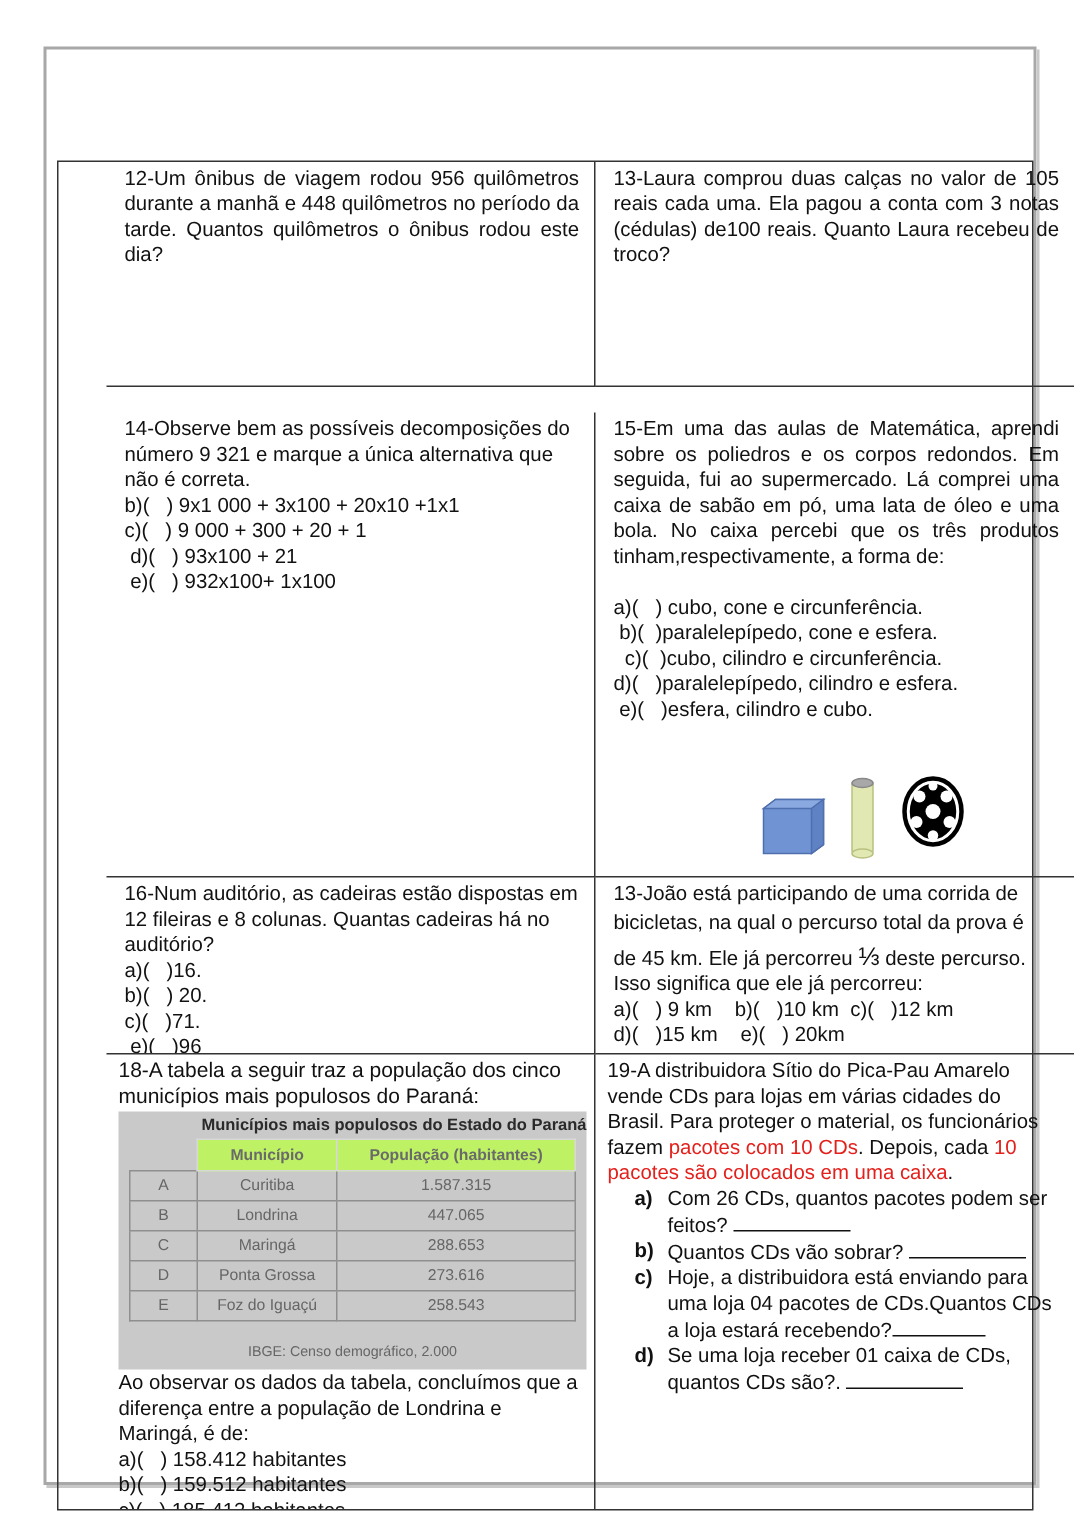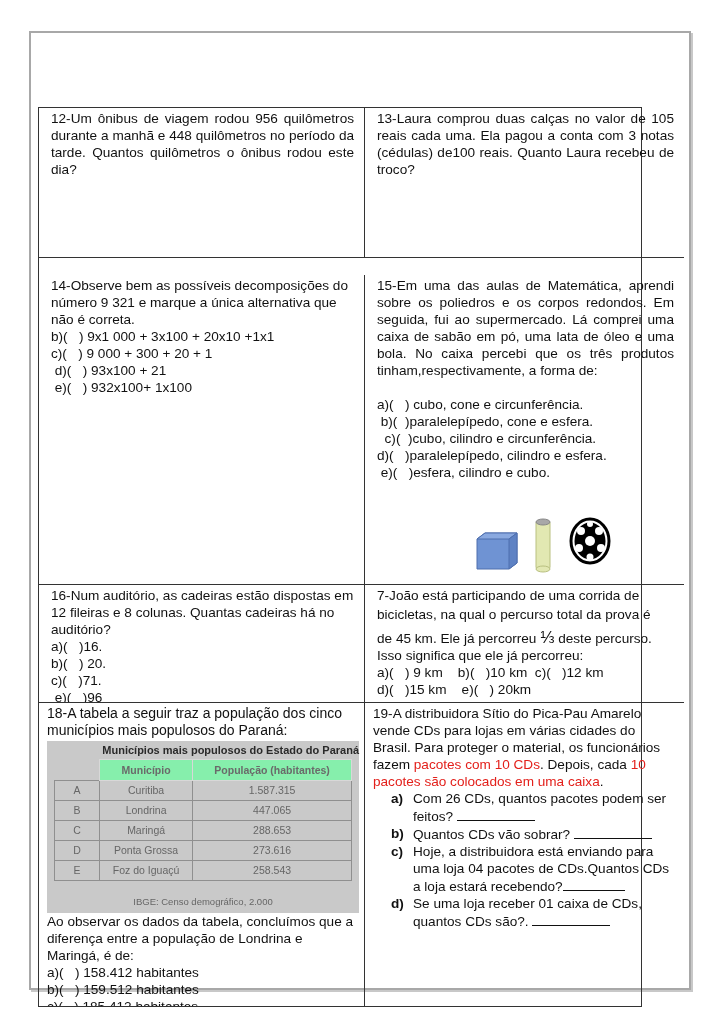--- a/index.html
+++ b/index.html
@@ -5,23 +5,23 @@
   html, body { margin: 0; padding: 0; }
   body {
     width: 724px; height: 1024px; background: #ffffff; position: relative;
     font-family: "Liberation Sans", sans-serif; color: #111;
   }
   .page-frame {
     position: absolute; left: 29px; top: 31px; width: 662px; height: 959px;
     border: 2px solid #a8a8a8; box-shadow: 2px 2px 0 #c8c8c8; box-sizing: border-box;
   }
   .grid {
-    position: absolute; left: 38px; top: 107px; width: 604px;
+    position: absolute; left: 38px; top: 107px; width: 651px;
     border: 1px solid #333; box-sizing: border-box;
-    display: grid; grid-template-columns: 326px 319px;
+    display: grid; grid-template-columns: 326px 319px; padding-left: 32px;
   }
   .cell {
     border-right: 1px solid #333; border-bottom: 1px solid #333;
     box-sizing: border-box; padding: 2px 10px 2px 12px;
     font-size: 13.6px; line-height: 17px; position: relative; overflow: hidden;
   }
   .cell.right { border-right: none; padding-left: 12px; padding-right: 10px; }
   .row1 { height: 150px; }
   .row2 { height: 310px; margin-top: 17px; }
   .row3 { height: 118px; }
@@ -32,21 +32,21 @@
   .red { color: #e3201b; }
   .shapes { position: absolute; left: 110px; top: 242px; width: 140px; height: 60px; }
   
   .tbl-fig {
     margin: 2px 0 0 -6px; width: 312px; background: #c9c9c9;
     font-family: "Liberation Sans", sans-serif; color: #5a5a5a;
     padding: 2px 0 3px 0; box-sizing: border-box;
   }
   .tbl-title { text-align: right; font-weight: bold; font-size: 11px; color: #2a2a2a; line-height: 14px; }
   .tbl { border-collapse: collapse; margin: 2px auto 0 auto; width: 298px; font-size: 10.5px; }
-  .tbl th { background: #86efac; font-weight: bold; color: #6a6a6a; height: 18px; border: 1px solid #d8d8d8; }
+  .tbl th { background: #bef264; font-weight: bold; color: #6a6a6a; height: 18px; border: 1px solid #d8d8d8; }
   .tbl th.blank { background: transparent; border: none; }
   .tbl td { border: 1px solid #8f8f8f; text-align: center; height: 17px; color: #666; }
   .tbl-source { text-align: center; font-size: 9.5px; color: #666; margin-top: 12px; }
   .sub { display: flex; margin-left: 18px; }
   .sub .lbl { font-weight: bold; width: 22px; flex: none; }
   .sub .txt { flex: 1; }
   .blank-line { display: inline-block; border-bottom: 1px solid #111; height: 13px; vertical-align: baseline; }
 </style>
 </head>
 <body>
@@ -106,21 +106,21 @@
 
   <div class="cell row3">
     <div>16-Num auditório, as cadeiras estão dispostas em 12 fileiras e 8 colunas. Quantas cadeiras há no auditório?</div>
     <div class="opt">a)(   )16.</div>
     <div class="opt">b)(   ) 20.</div>
     <div class="opt">c)(   )71.</div>
     <div class="opt"> e)(   )96</div>
   </div>
 
   <div class="cell right row3" style="line-height:17px;">
-    <div>7-João está participando de uma corrida de</div>
+    <div>13-João está participando de uma corrida de</div>
     <div style="margin-top:2px;">bicicletas, na qual o percurso total da prova é</div>
     <div style="margin-top:6px;">
       <span>de 45 km. Ele já percorreu </span><span style="font-size:17px;">⅓</span><span> deste percurso.</span>
     </div>
     <div>Isso significa que ele já percorreu:</div>
     <div class="opt">a)(   ) 9 km    b)(   )10 km  c)(   )12 km</div>
     <div class="opt">d)(   )15 km    e)(   ) 20km</div>
   </div>
 
   <div class="cell row4" style="padding-left:8px;">

